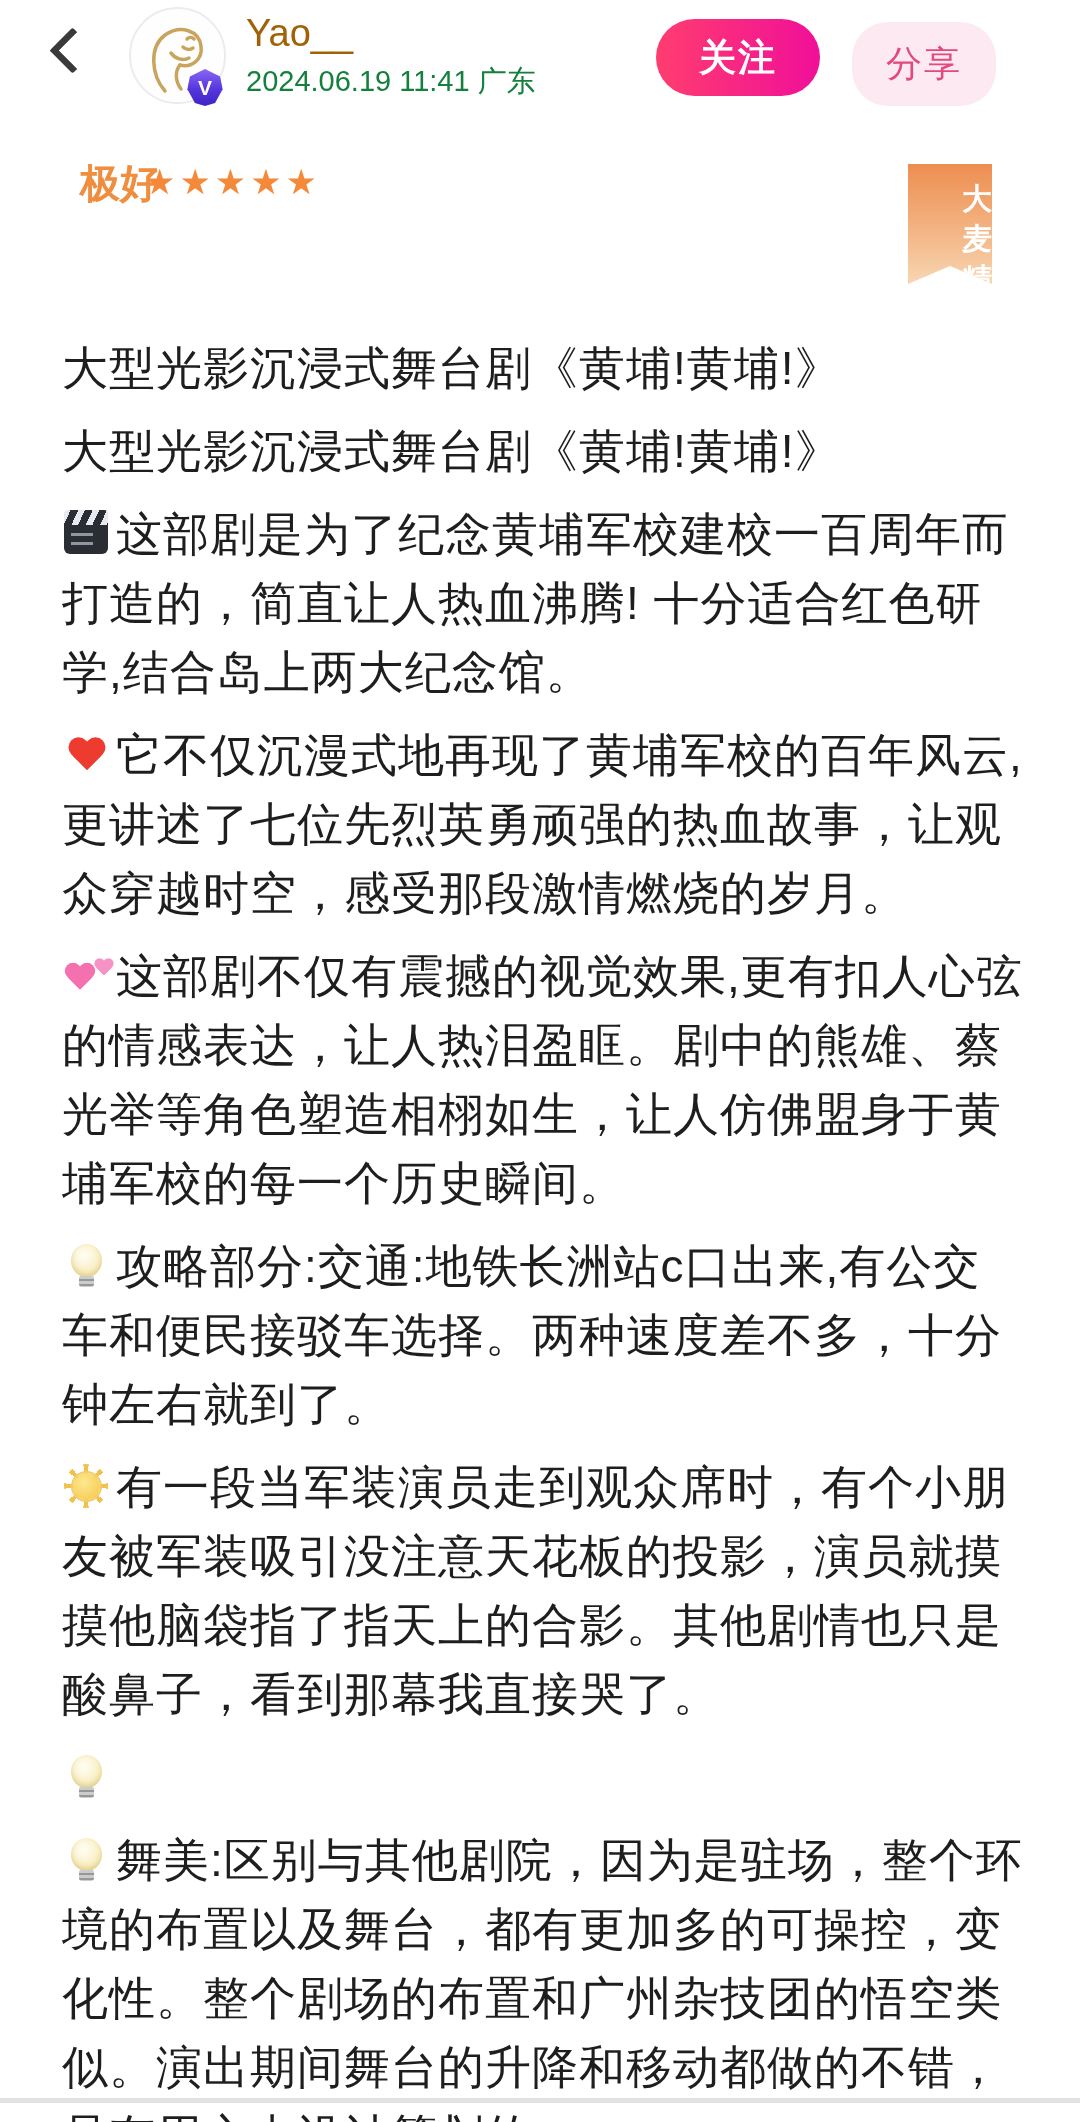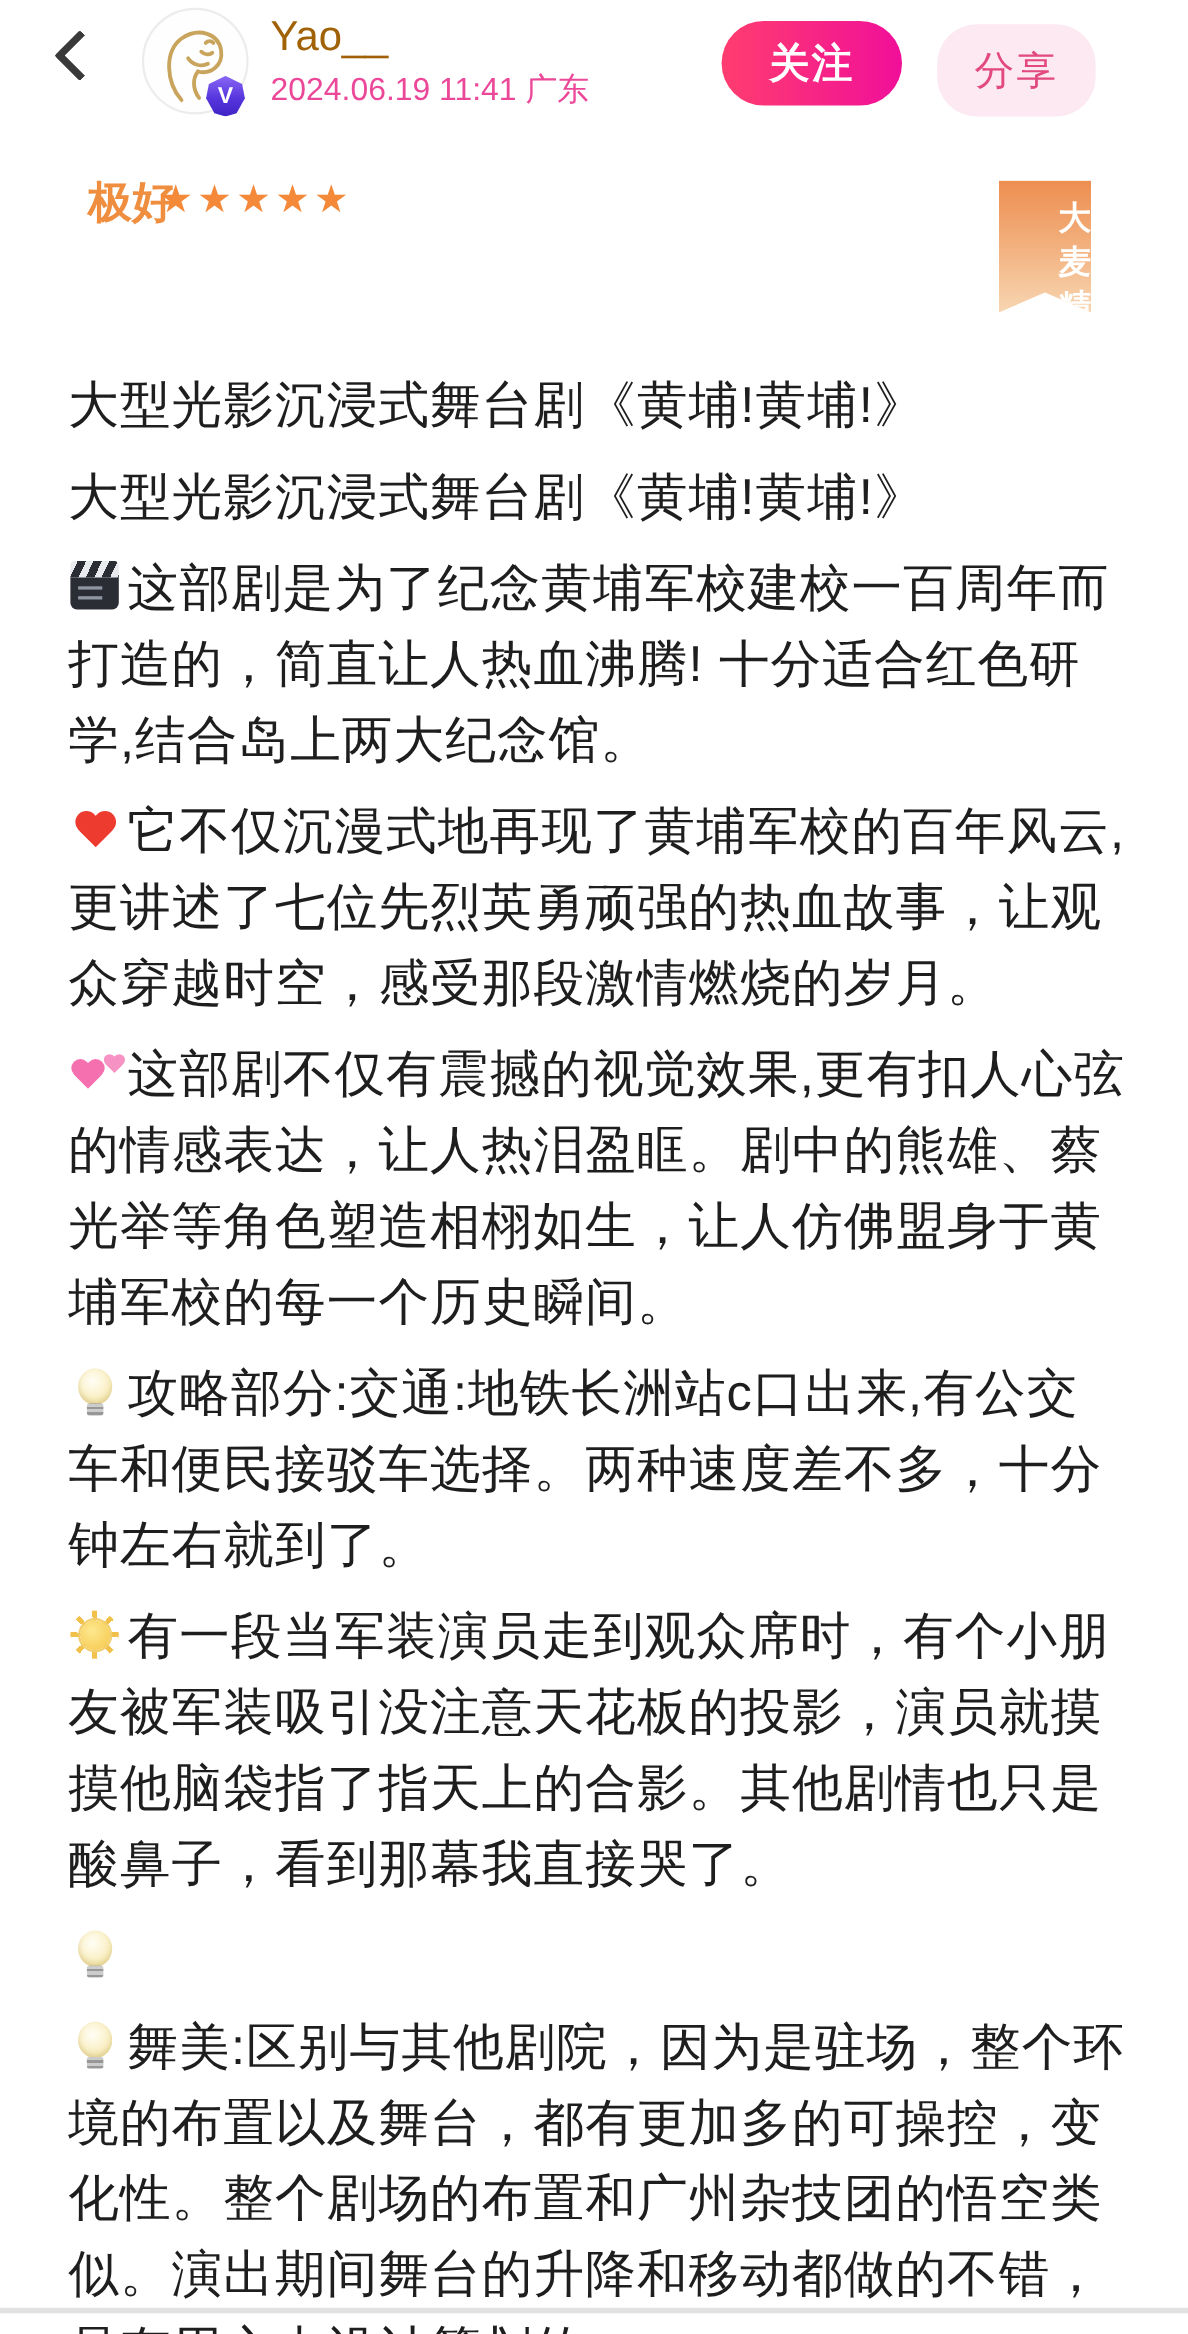--- a/index.html
+++ b/index.html
@@ -20,21 +20,21 @@
   }
   .avatar svg{position:absolute;left:0;top:0;border-radius:50%;}
   .vbadge{
     position:absolute;left:56px;top:60px;width:36px;height:37px;
     background:linear-gradient(180deg,#8a67f5 0%,#5636dd 55%,#3f23c4 100%);
     clip-path:polygon(50% 0%,92% 20%,99% 55%,78% 92%,50% 100%,22% 92%,1% 55%,8% 20%);
     display:flex;align-items:center;justify-content:center;
   }
   .vbadge span{color:#fff;font-size:21px;font-weight:700;line-height:1;}
   .uname{position:absolute;left:246px;top:12px;font-size:38px;font-weight:500;color:#a16207;}
-  .umeta{position:absolute;left:246px;top:62px;font-size:29px;color:#ec4899;}
+  .umeta{position:absolute;left:246px;top:62px;font-size:29px;color:#15803d;}
   .btn{border:none;outline:none;cursor:pointer;font-family:inherit;text-align:center;}
   .follow{
     position:absolute;left:656px;top:19px;width:164px;height:77px;border-radius:39px;
     background:linear-gradient(90deg,#ff3d6f 0%,#f00f99 100%);
     color:#ffffff;font-size:37px;font-weight:600;letter-spacing:2px;
   }
   .share{
     position:absolute;left:852px;top:22px;width:144px;height:84px;border-radius:36px;
     background:#fce9f1;color:#e2497f;font-size:36px;font-weight:500;letter-spacing:2px;
   }

